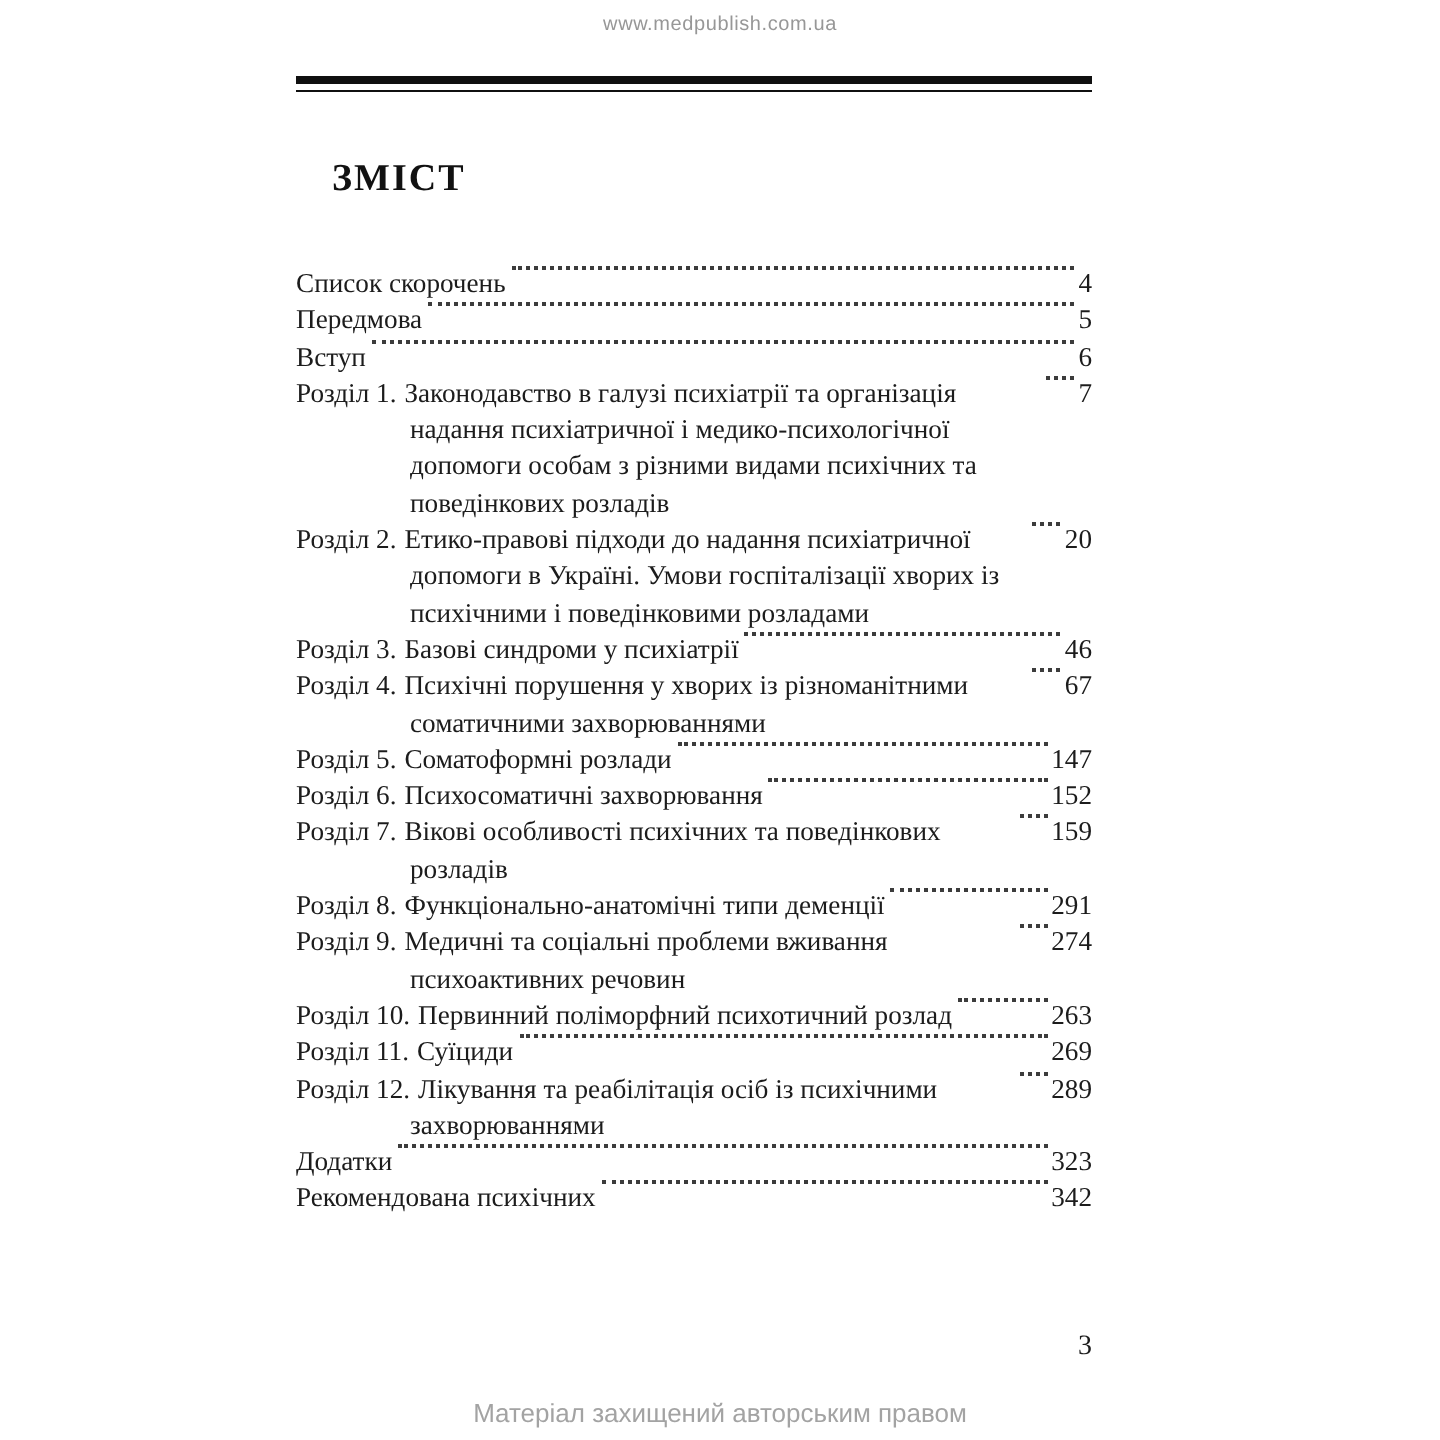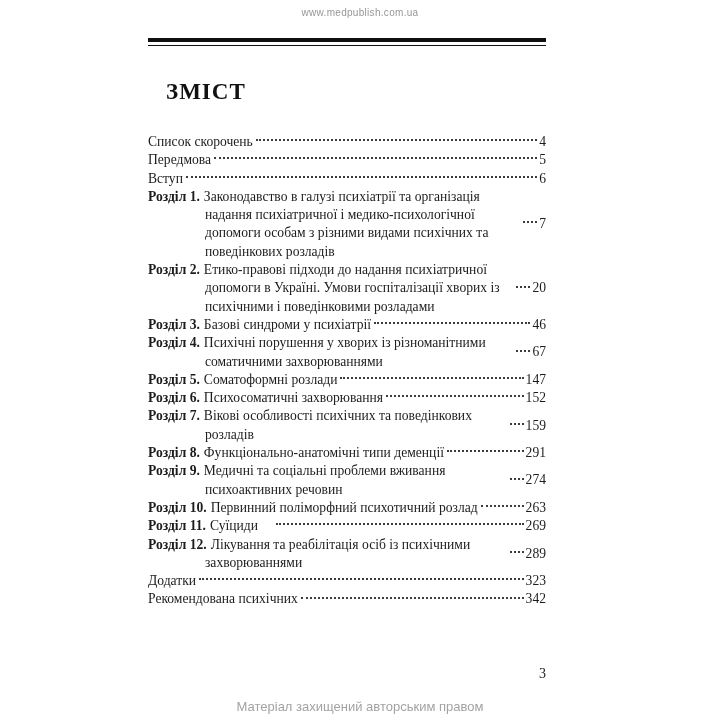--- a/index.html
+++ b/index.html
@@ -28,39 +28,39 @@
   .rule {
     position: absolute;
     top: 38px; left: 148px; width: 398px;
     height: 8px;
     border-top: 4px solid #101010;
     border-bottom: 1px solid #101010;
   }
   .toc-title {
     position: absolute;
     top: 79px; left: 166px;
-    font-size: 23px;
+    font-size: 19px;
     font-weight: bold;
     letter-spacing: 1px;
     color: #111;
   }
   .toc {
     position: absolute;
     top: 133px; left: 148px; width: 398px;
   }
   .toc-row {
     display: flex;
-    align-items: center;
+    align-items: flex-start;
     font-size: 13.6px;
     line-height: 18.3px;
     color: #1c1c1c;
   }
   .toc-text { flex: 0 1 auto; }
   .chapter .toc-text { padding-left: 57px; text-indent: -57px; }
-  .pfx { font-weight: bold; }
+  .pfx { font-weight: normal; }
   .pfx:not(:empty) { margin-right: 4px; }
   .toc-leader {
     flex: 1 0 14px;
     border-bottom: 2px dotted #3c3c3c;
     margin: 0 2px 4px 3px;
   }
   .toc-page { flex: 0 0 auto; }
   .folio {
     position: absolute;
     top: 666px; left: 148px; width: 398px;

